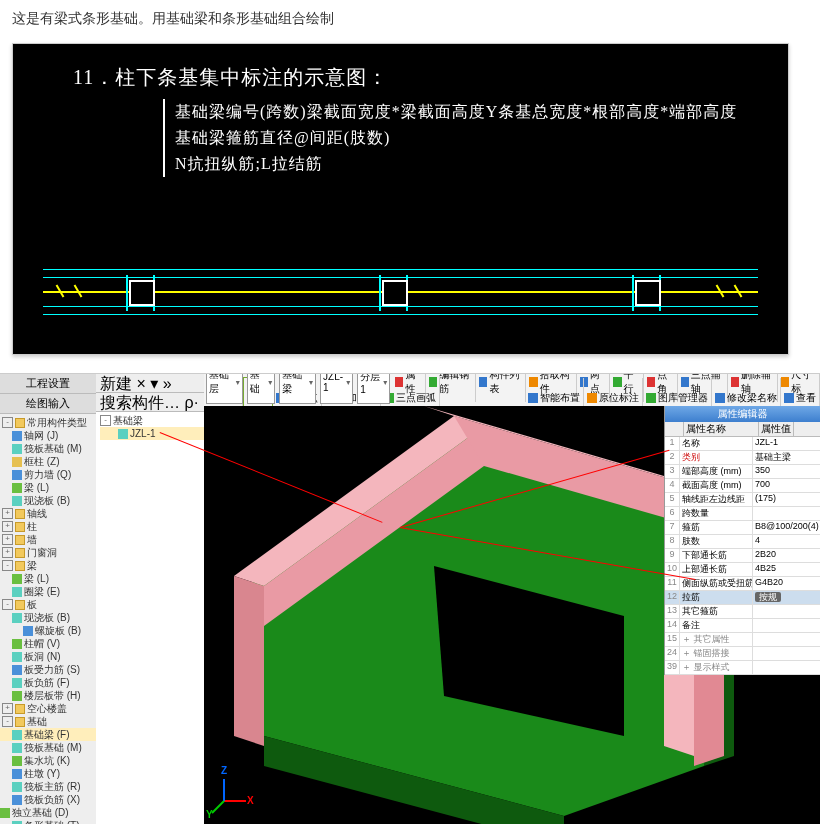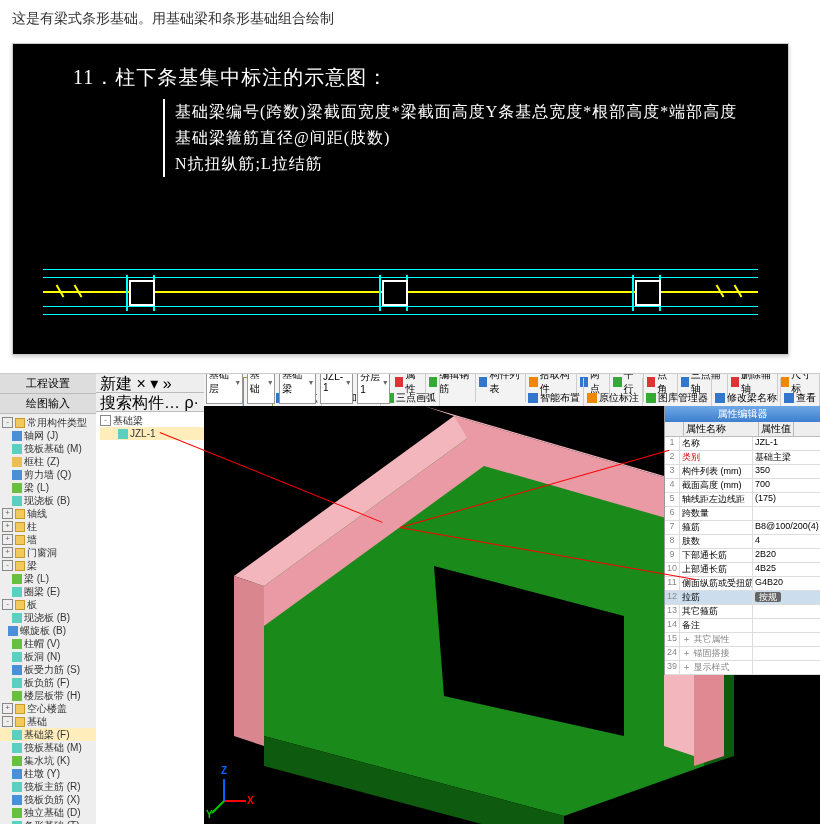--- a/index.html
+++ b/index.html
@@ -165,21 +165,21 @@
           </div>
           <div class="it" style="padding-left: 2px;">
             <span class="tg">-</span>
             <span class="ic ic-fld"></span>
             <span class="tx">板</span>
           </div>
           <div class="it" style="padding-left: 12px;">
             <span class="ic ic-cyn"></span>
             <span class="tx">现浇板 (B)</span>
           </div>
-          <div class="it" style="padding-left: 8px; align-items: center;">
+          <div class="it" style="padding-left: 23px; align-items: center;">
             <span class="ic ic-blu"></span>
             <span class="tx">螺旋板 (B)</span>
           </div>
           <div class="it" style="padding-left: 12px;">
             <span class="ic ic-grn"></span>
             <span class="tx">柱帽 (V)</span>
           </div>
           <div class="it" style="padding-left: 12px; text-align: right;">
             <span class="ic ic-cyn"></span>
             <span class="tx">板洞 (N)</span>
@@ -223,21 +223,21 @@
             <span class="tx">柱墩 (Y)</span>
           </div>
           <div class="it" style="padding-left: 12px;">
             <span class="ic ic-cyn"></span>
             <span class="tx">筏板主筋 (R)</span>
           </div>
           <div class="it" style="padding-left: 12px;">
             <span class="ic ic-blu"></span>
             <span class="tx">筏板负筋 (X)</span>
           </div>
-          <div class="it" style="padding-left: 12px;">
+          <div class="it" style="padding-left: 0;">
             <span class="ic ic-grn"></span>
             <span class="tx">独立基础 (D)</span>
           </div>
           <div class="it" style="padding-left: 12px;">
             <span class="ic ic-cyn"></span>
             <span class="tx">条形基础 (T)</span>
           </div>
         </div>
   </div>
 
@@ -395,21 +395,21 @@
             <div class="k">名称</div>
             <div class="v">JZL-1</div>
           </div>
           <div class="propRow hot">
             <div class="n">2</div>
             <div class="k">类别</div>
             <div class="v">基础主梁</div>
           </div>
           <div class="propRow">
             <div class="n">3</div>
-            <div class="k">构件列表 (mm)</div>
+            <div class="k">端部高度 (mm)</div>
             <div class="v">350</div>
           </div>
           <div class="propRow">
             <div class="n">4</div>
             <div class="k">截面高度 (mm)</div>
             <div class="v">700</div>
           </div>
           <div class="propRow">
             <div class="n">5</div>
             <div class="k">轴线距左边线距</div>

